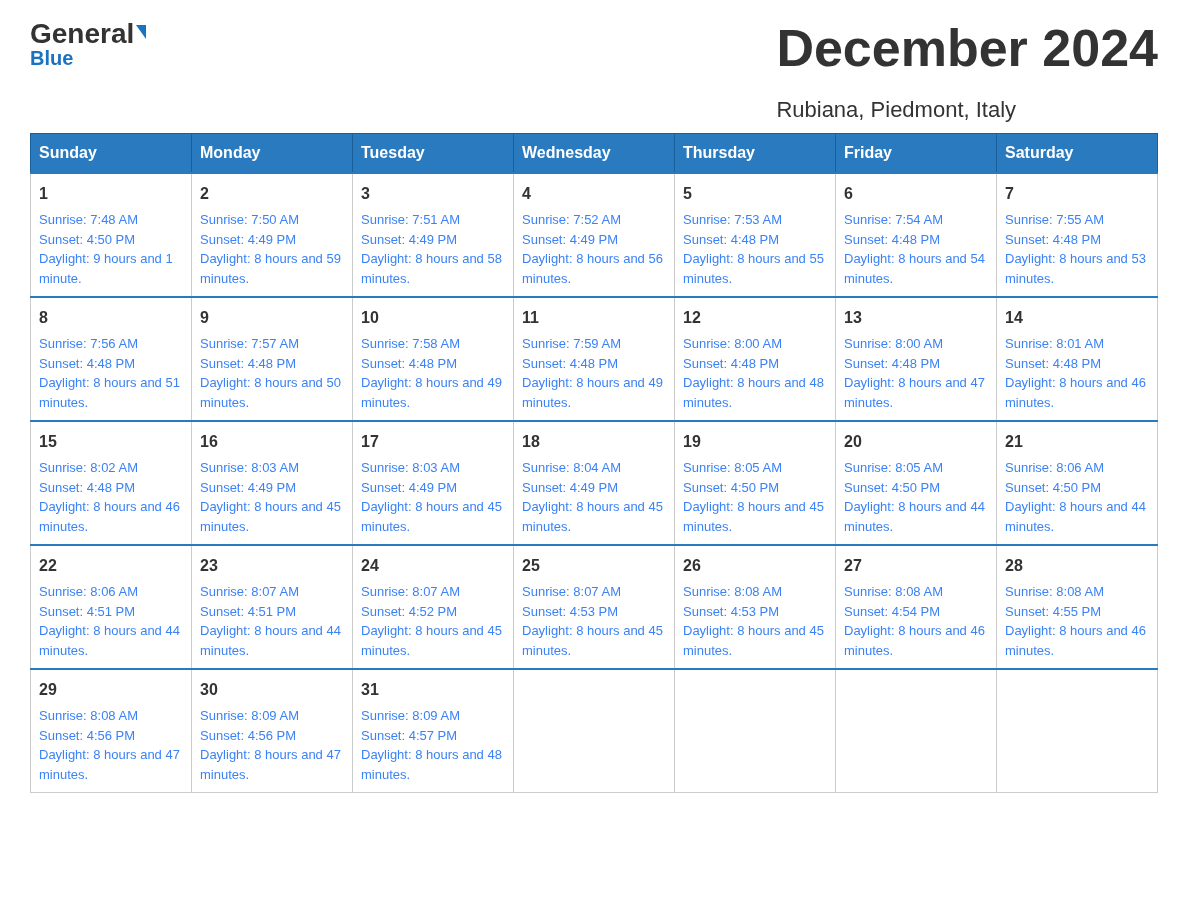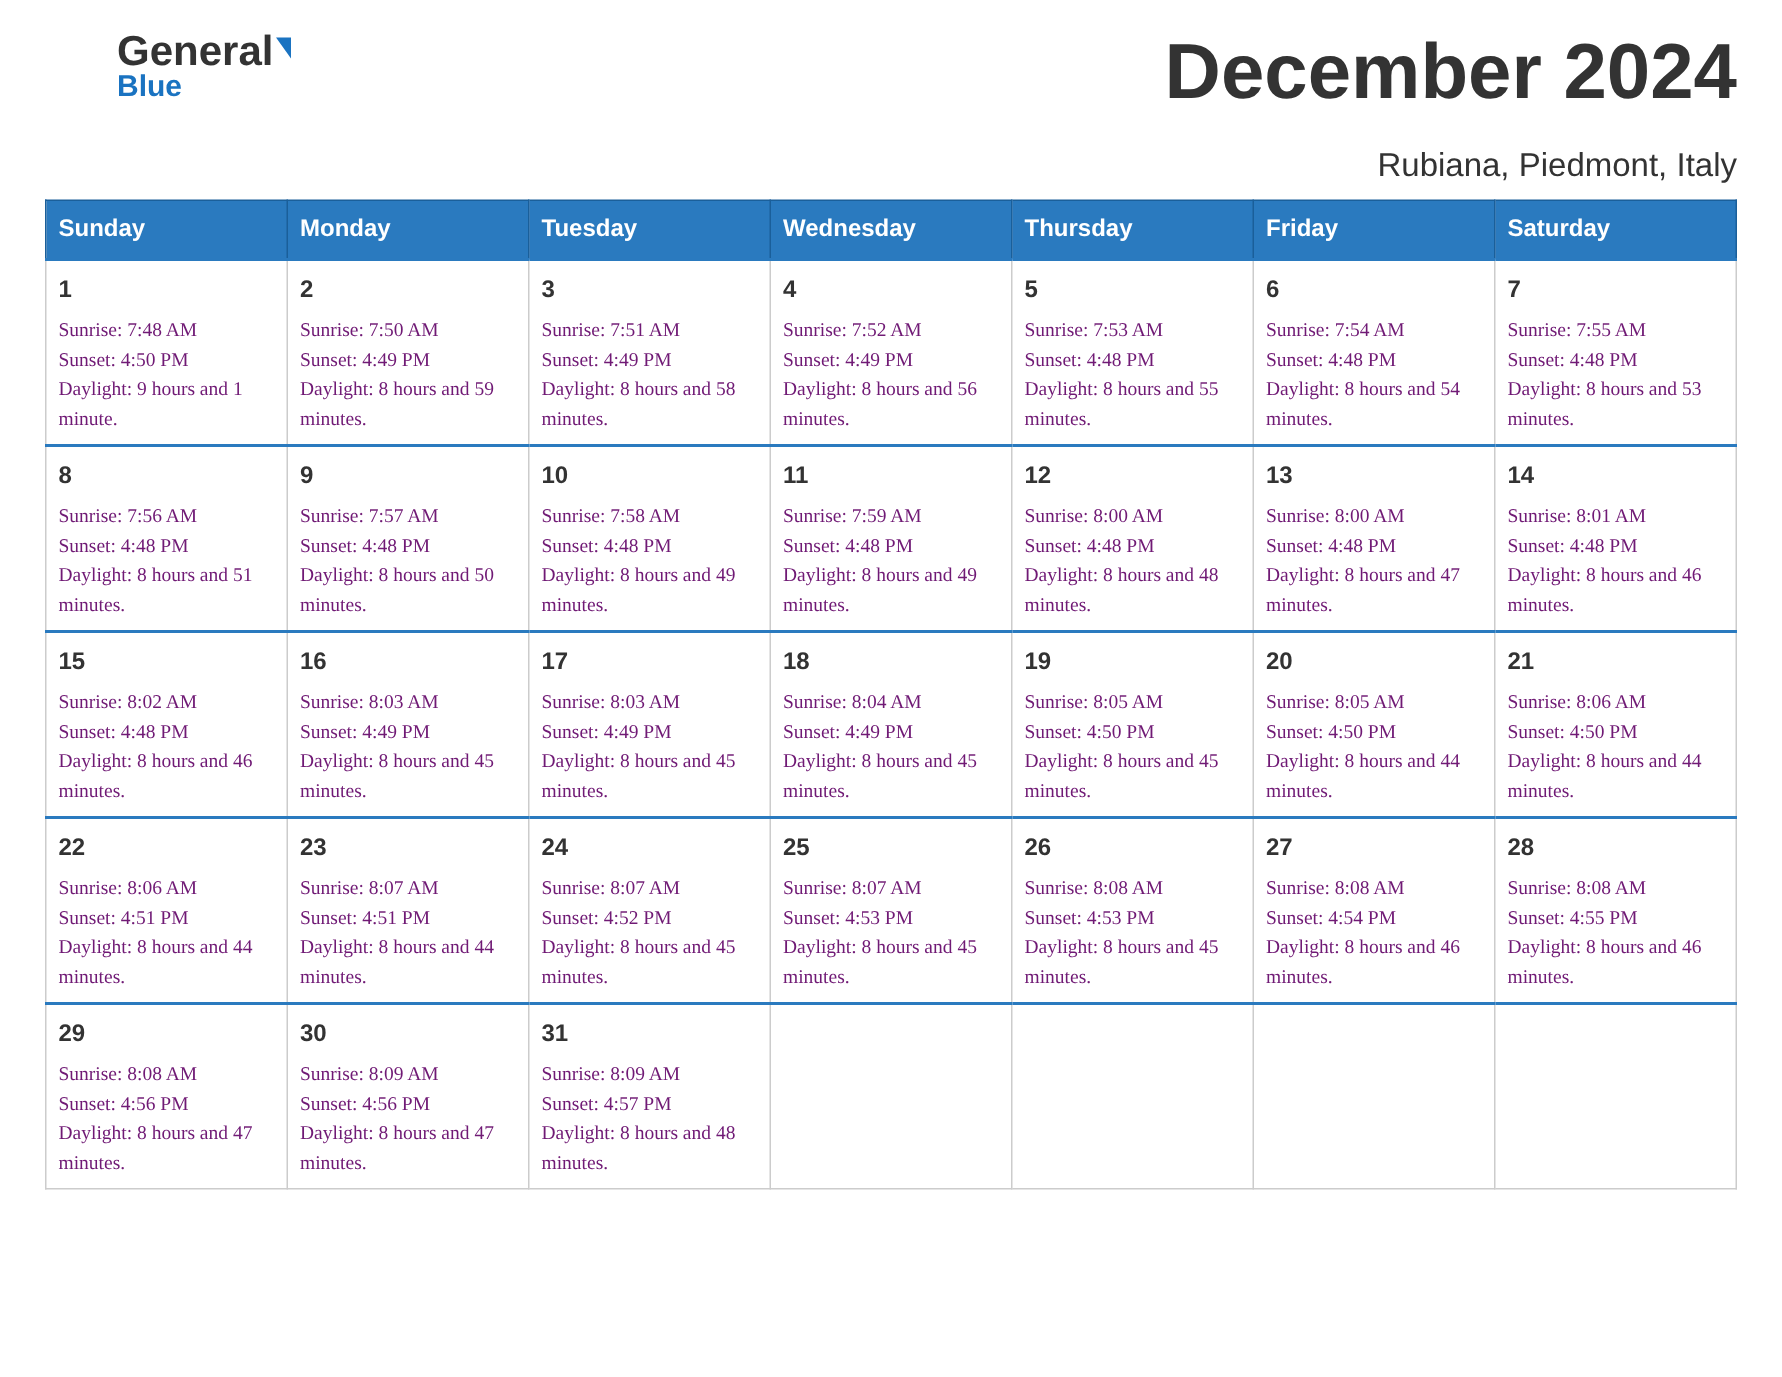--- a/index.html
+++ b/index.html
@@ -34,21 +34,21 @@
       width: 0;
       height: 0;
       border-left: 10px solid transparent;
       border-top: 14px solid #1a73c1;
       margin-left: 2px;
       vertical-align: middle;
       position: relative;
       top: -2px;
     }
     .title-block {
-      text-align: right;
+      text-align: left;
     }
     .title-block h1 {
       font-size: 52px;
       font-weight: bold;
       color: #333;
       line-height: 1.1;
     }
     .title-block h2 {
       font-size: 22px;
       font-weight: normal;
@@ -80,30 +80,28 @@
       width: 14.28%;
     }
     .day-number {
       font-size: 16px;
       font-weight: bold;
       display: block;
       margin-bottom: 4px;
     }
     .day-info {
       font-size: 13px;
-      color: #701a75;
-      font-family: Liberation Serif, serif;
+      color: #3b82f6;
     }
     .empty-cell {
       background: #fff;
     }
     .logo-wrapper {
       display: flex;
       flex-direction: column;
-      margin-left: 48px;
     }
     .logo-line1 {
       display: flex;
       align-items: center;
     }
   </style>
 </head>
 <body>
 
 <div class="header-row">

